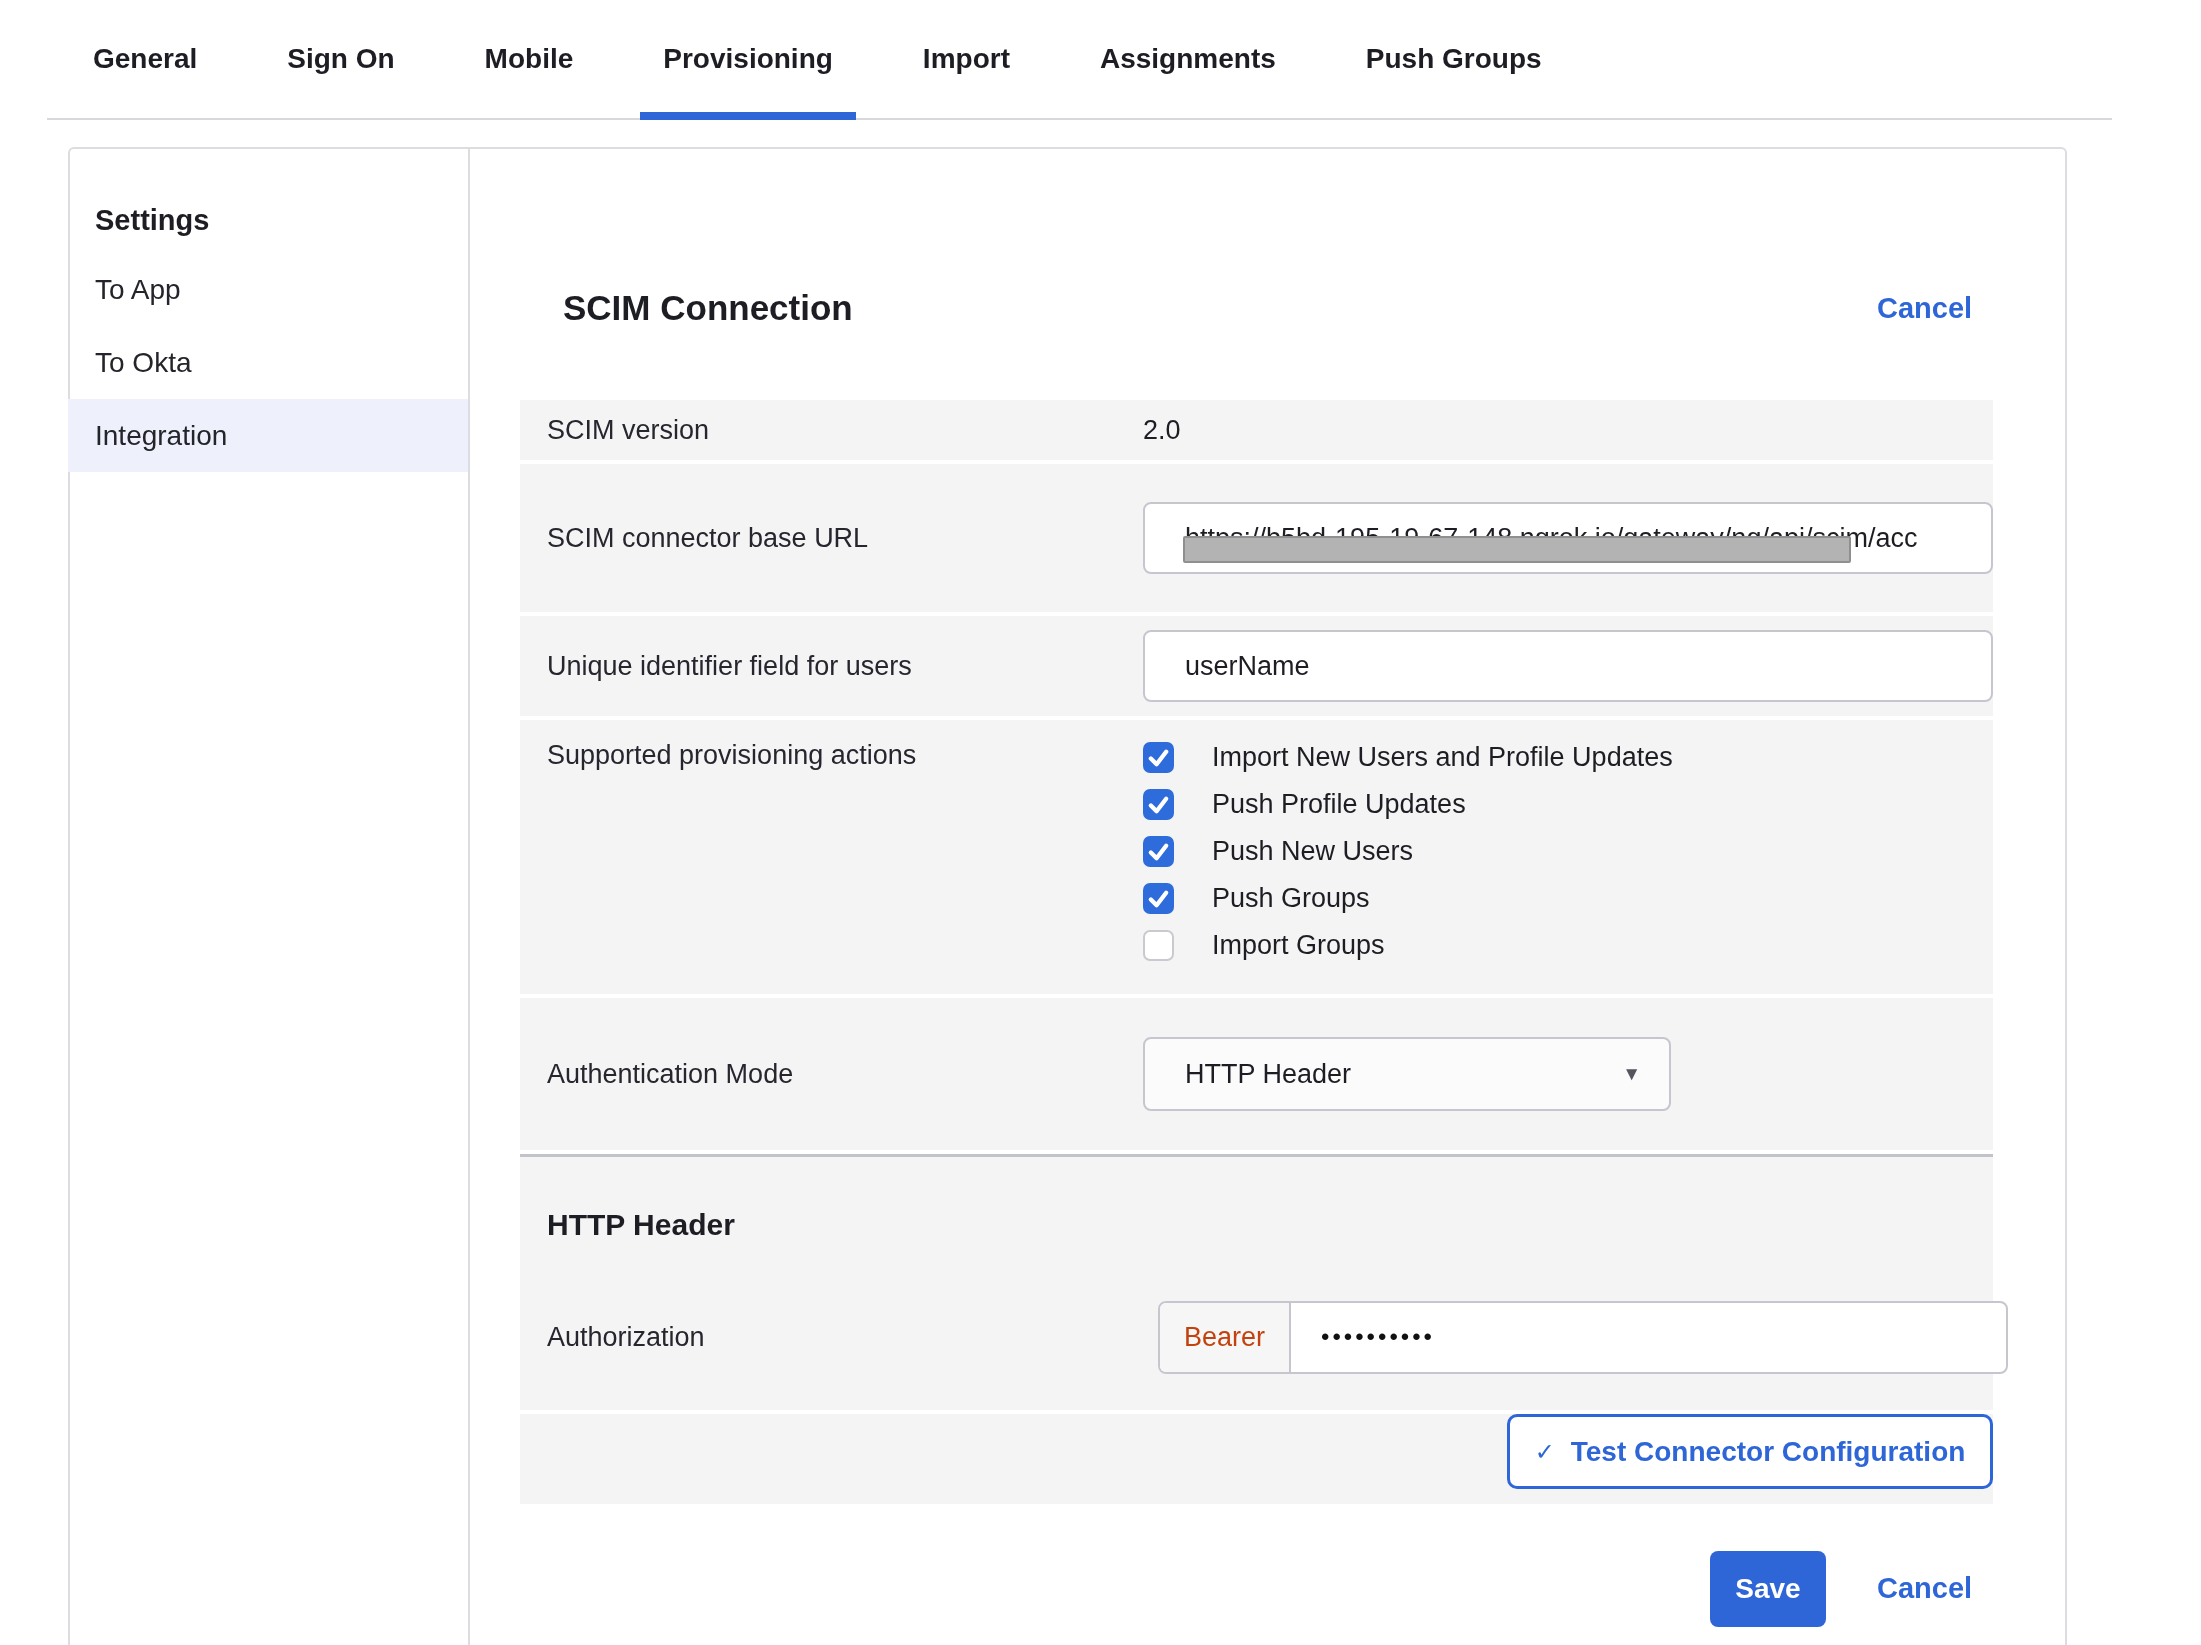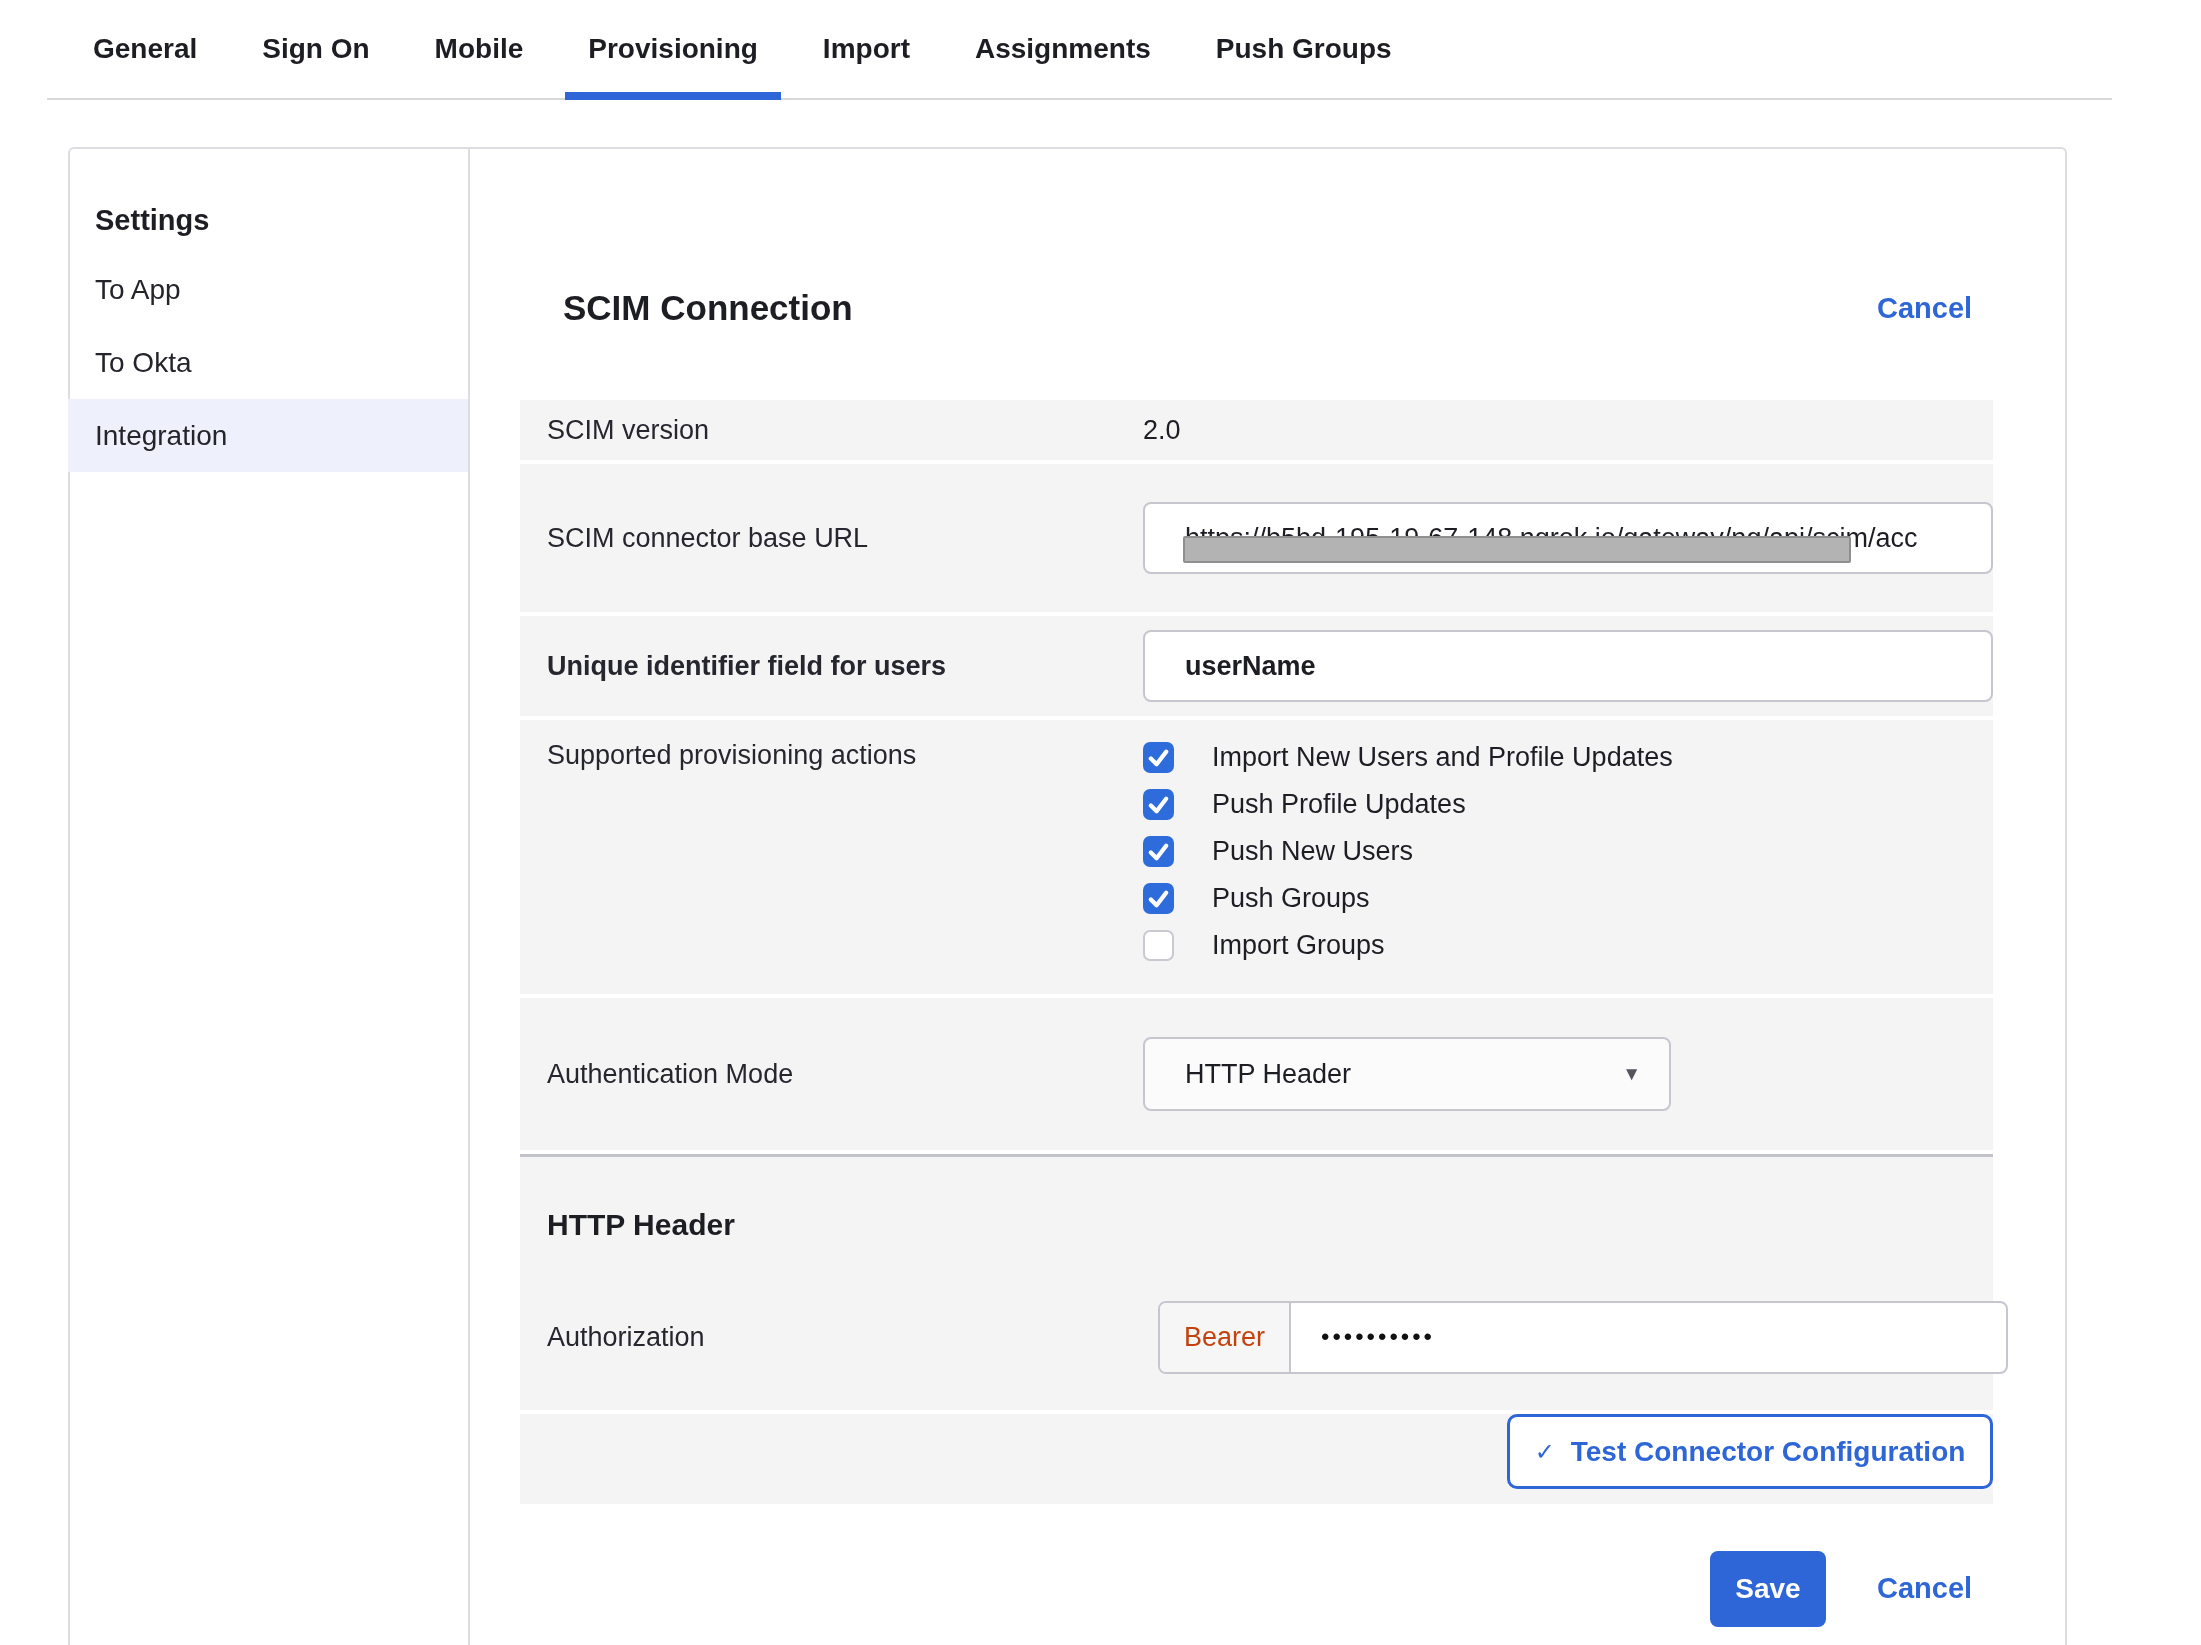--- a/index.html
+++ b/index.html
@@ -7,23 +7,23 @@
   body {
     font-family: "Liberation Sans", "DejaVu Sans", sans-serif;
     background: #ffffff;
     color: #1d1d24;
     position: relative;
     overflow: hidden;
   }
 
   
   .tab-bar {
-    position: absolute; left: 47px; top: 0; width: 2065px; height: 100px;
+    position: absolute; left: 47px; top: 0; width: 2065px; height: 120px;
     border-bottom: 2px solid #d8d8dc;
-    display: flex; align-items: stretch; gap: 19px; padding-left: 23px;
+    display: flex; align-items: stretch; gap: 44px; padding-left: 23px;
   }
   .tab {
     display: flex; align-items: center; padding: 0 23px;
     font-size: 28px; font-weight: 700; color: #1d1d24;
     position: relative; cursor: pointer; white-space: nowrap;
   }
   .tab.active::after {
     content: ""; position: absolute; left: 0; right: 0; bottom: -2px;
     height: 8px; background: #2e66d8;
   }
@@ -65,21 +65,21 @@
   .frow { background: #f4f4f5; display: flex; align-items: center; margin-bottom: 4px; }
   .frow:last-child { margin-bottom: 0; }
   .flabel {
     flex: 0 0 623px; padding-left: 27px;
     font-size: 27px; color: #26262e;
   }
   .fvalue { flex: 1 1 auto; padding-right: 13px; font-size: 27px; color: #1d1d24; }
 
   .row-version { height: 60px; }
   .row-url { height: 148px; }
-  .row-uid { height: 100px; font-weight: bold; }
+  .row-uid { height: 100px; }
   .row-actions { height: 274px; align-items: flex-start; }
   .row-actions .flabel { padding-top: 20px; }
   .row-auth-mode { height: 152px; }
   .section-head {
     background: #f4f4f5; height: 110px; margin-bottom: 0;
     border-top: 3px solid #c2c2c9;
     display: flex; align-items: flex-end; padding: 0 0 22px 27px;
   }
   .section-head-text { font-size: 30px; font-weight: 700; color: #1d1d24; }
   .row-authz { height: 146px; gap: 15px; }

